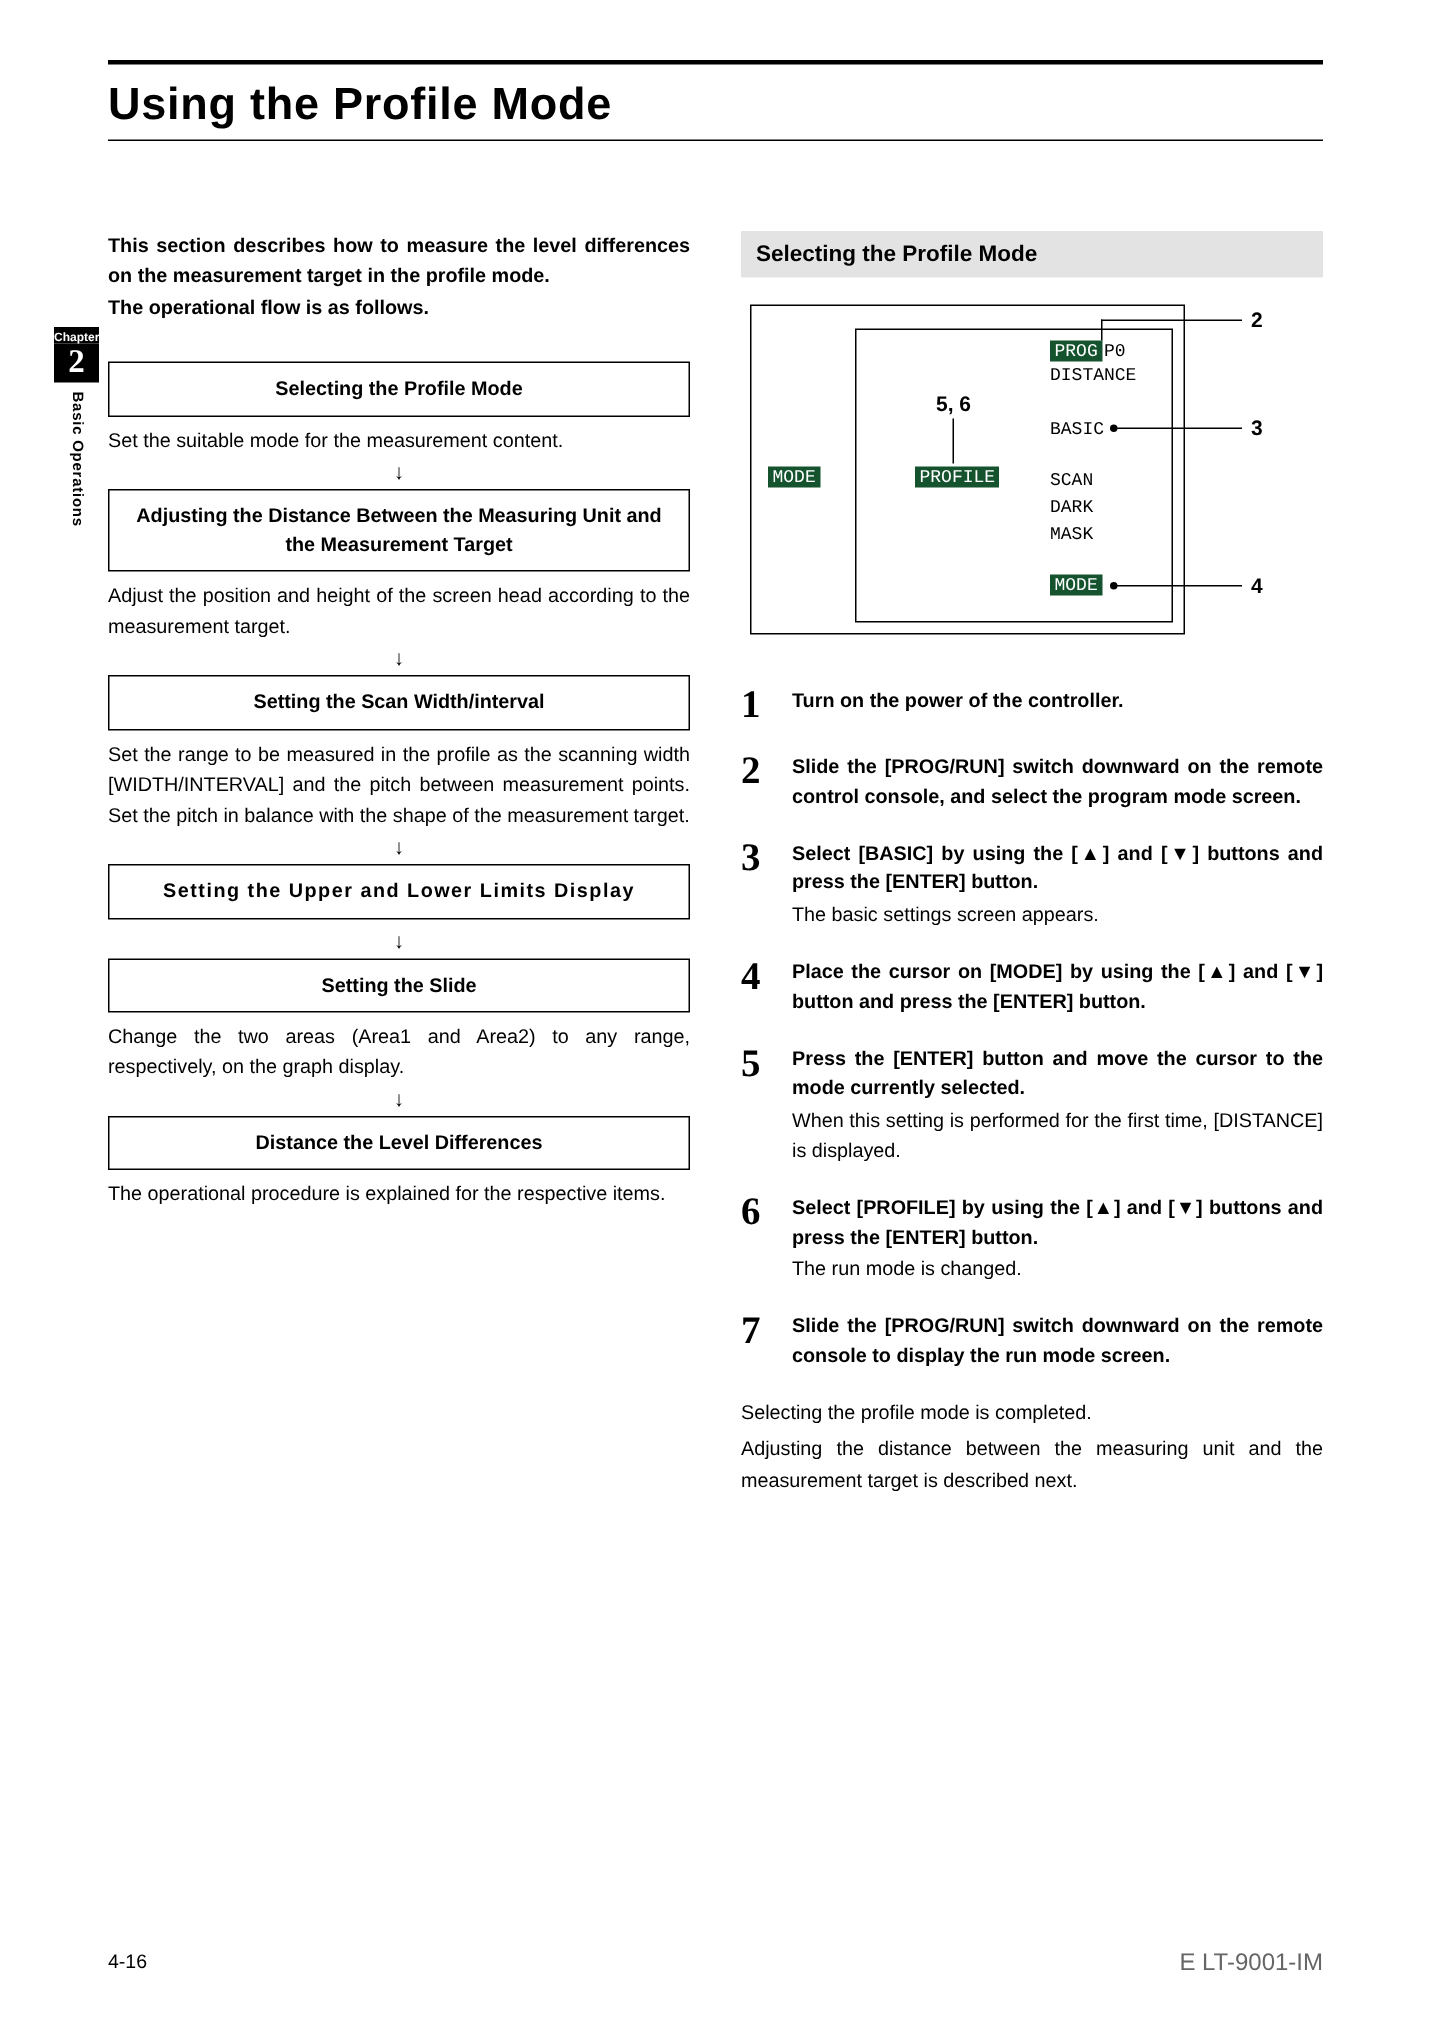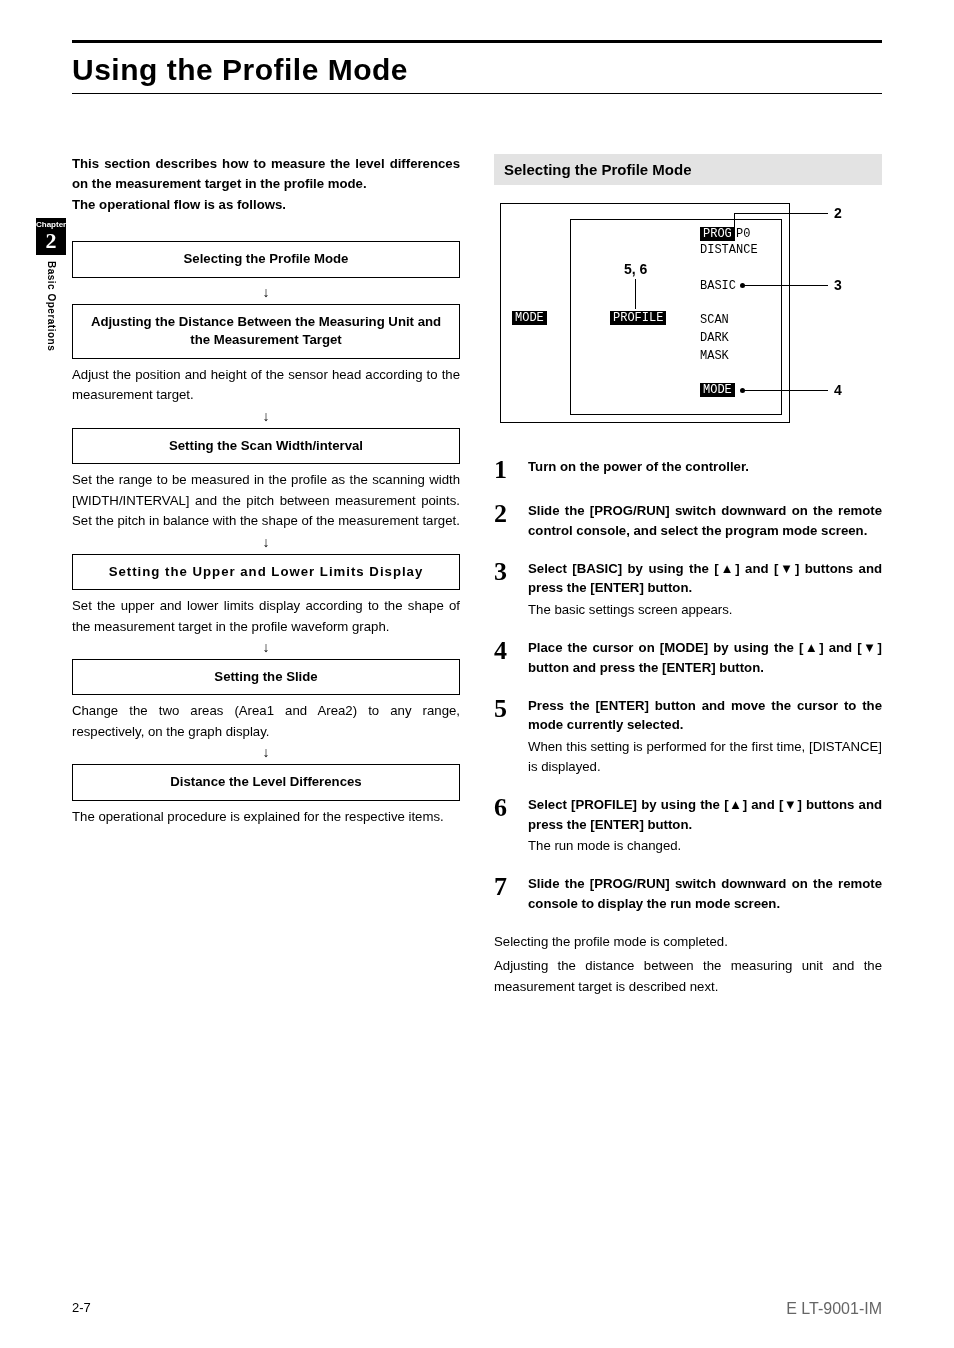--- a/index.html
+++ b/index.html
@@ -21,21 +21,21 @@
   .down-arrow { text-align: center; font-size: 14px; margin: 0 0 4px 0; }
 
   .section-head { background: #e3e3e3; font-weight: bold; font-size: 15px; padding: 7px 10px; margin-bottom: 18px; }
 
   
   .diagram { position: relative; width: 370px; height: 230px; margin: 0 0 24px 6px; }
   .dbox { position: absolute; border: 1px solid #000; }
   .outer { left: 0; top: 0; width: 290px; height: 220px; }
   .inner { left: 70px; top: 16px; width: 212px; height: 196px; }
   .lbl { position: absolute; font-size: 12px; font-family: "Courier New", monospace; }
-  .inv { background: #000000; color: #fff; padding: 0 3px; }
+  .inv { background: #14532d; color: #fff; padding: 0 3px; }
   .callout-num { position: absolute; font-weight: bold; font-size: 14px; }
   .callout-line { position: absolute; background: #000; height: 1px; }
   .dot { position: absolute; width: 5px; height: 5px; background: #000; border-radius: 50%; }
 
   
   .steps { }
   .step { display: flex; gap: 14px; margin-bottom: 18px; }
   .step-num { font-size: 26px; font-weight: bold; font-family: "Times New Roman", serif; line-height: 1; min-width: 20px; }
   .step-body { flex: 1; text-align: justify; line-height: 1.5; }
   .step-body .b { font-weight: bold; }
@@ -71,32 +71,32 @@
 
   <div class="columns">
 
     <div class="col col-left">
       <p class="intro">
         <span>This section describes how to measure the level differences on the measurement target in the profile mode.</span><br>
         <span>The operational flow is as follows.</span>
       </p>
 
       <div class="flow-box">Selecting the Profile Mode</div>
+      <p class="flow-desc">Set the suitable mode for the measurement content.</p>
       <div class="down-arrow">↓</div>
 
       <div class="flow-box">Adjusting the Distance Between the Measuring Unit and the Measurement Target</div>
-      <p class="flow-desc">Adjust the position and height of the sensor head according to the measurement target.</p>
+      <p class="flow-desc">Adjust the position and height of the screen head according to the measurement target.</p>
       <div class="down-arrow">↓</div>
 
       <div class="flow-box">Setting the Scan Width/interval</div>
       <p class="flow-desc">Set the range to be measured in the profile as the scanning width [WIDTH/INTERVAL] and the pitch between measurement points. Set the pitch in balance with the shape of the measurement target.</p>
       <div class="down-arrow">↓</div>
 
       <div class="flow-box" style="letter-spacing:1px;">Setting the Upper and Lower Limits Display</div>
-      <p class="flow-desc">Set the upper and lower limits display according to the shape of the measurement target in the profile waveform graph.</p>
       <div class="down-arrow">↓</div>
 
       <div class="flow-box">Setting the Slide</div>
       <p class="flow-desc">Change the two areas (Area1 and Area2) to any range, respectively, on the graph display.</p>
       <div class="down-arrow">↓</div>
 
       <div class="flow-box">Distance the Level Differences</div>
       <p class="flow-desc">The operational procedure is explained for the respective items.</p>
     </div>
 
@@ -166,16 +166,16 @@
           <div class="step-body"><span class="b">Slide the [PROG/RUN] switch downward on the remote console to display the run mode screen.</span></div>
         </div>
       </div>
 
       <p class="closing">Selecting the profile mode is completed.</p>
       <p class="closing">Adjusting the distance between the measuring unit and the measurement target is described next.</p>
     </div>
   </div>
 
   <div class="footer">
-    <span class="pg">2-7</span>
+    <span class="pg">4-16</span>
     <span class="doc">E LT-9001-IM</span>
   </div>
 </div>
 
 </body></html>

